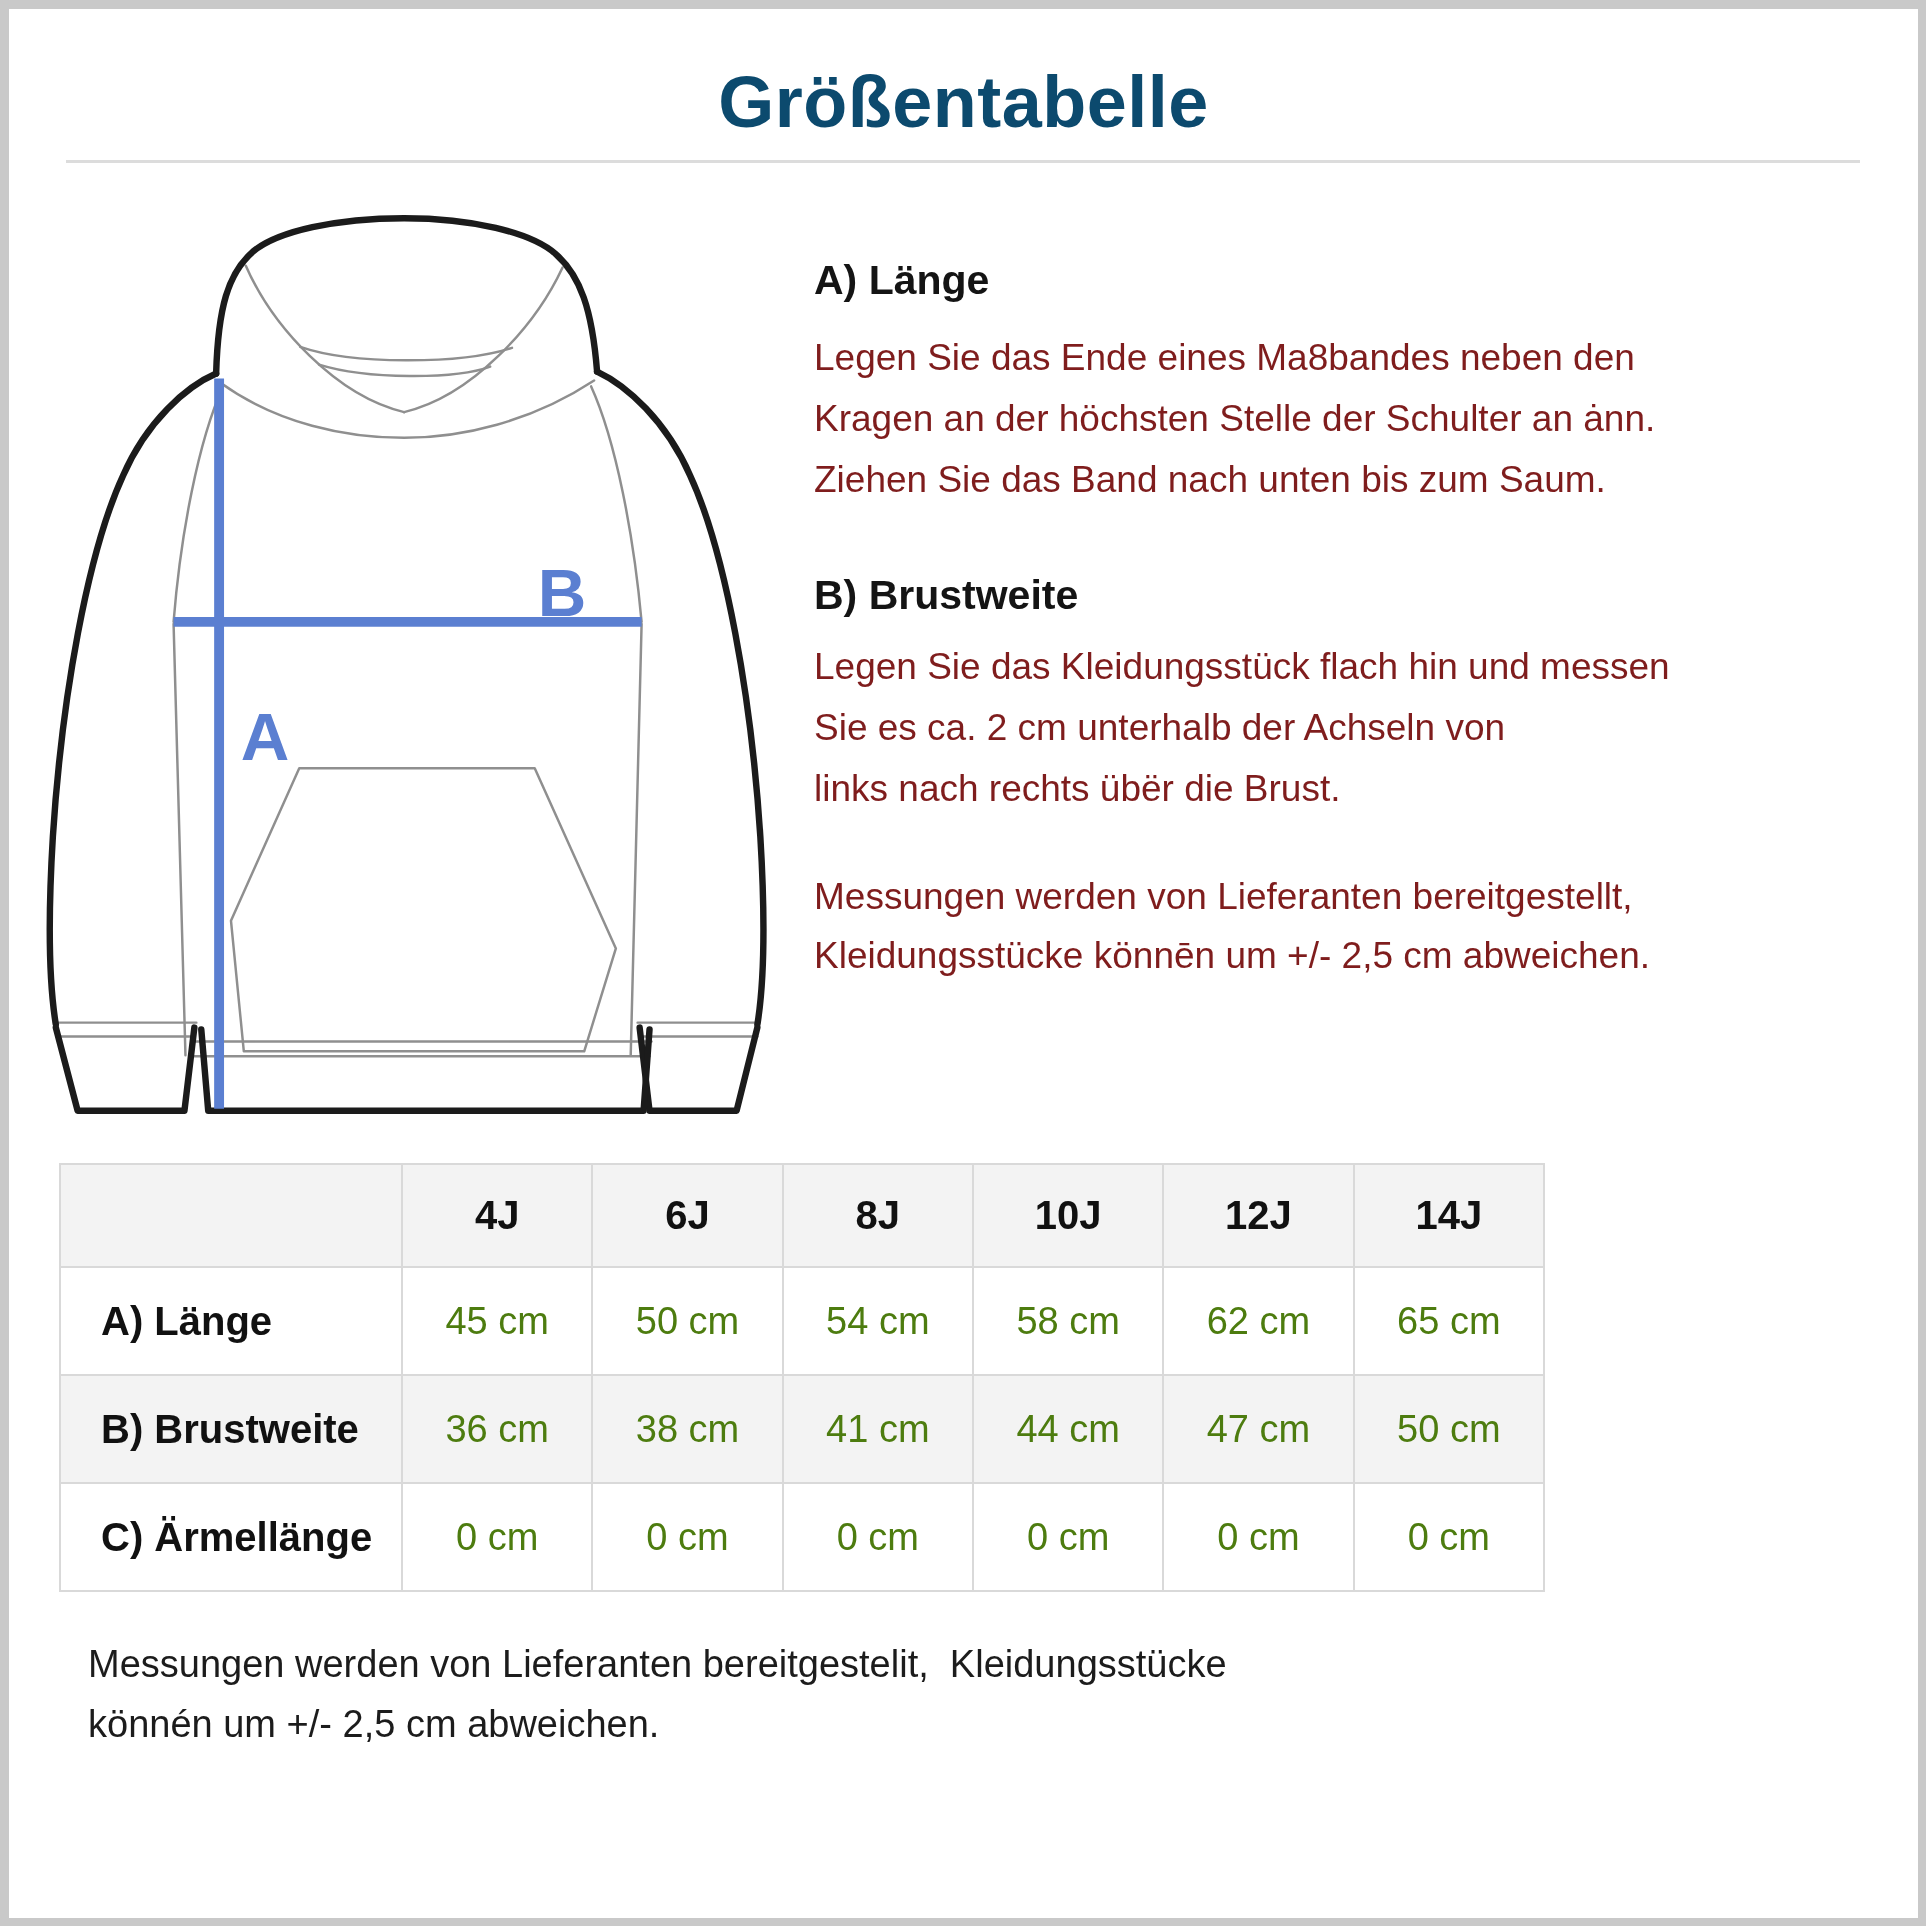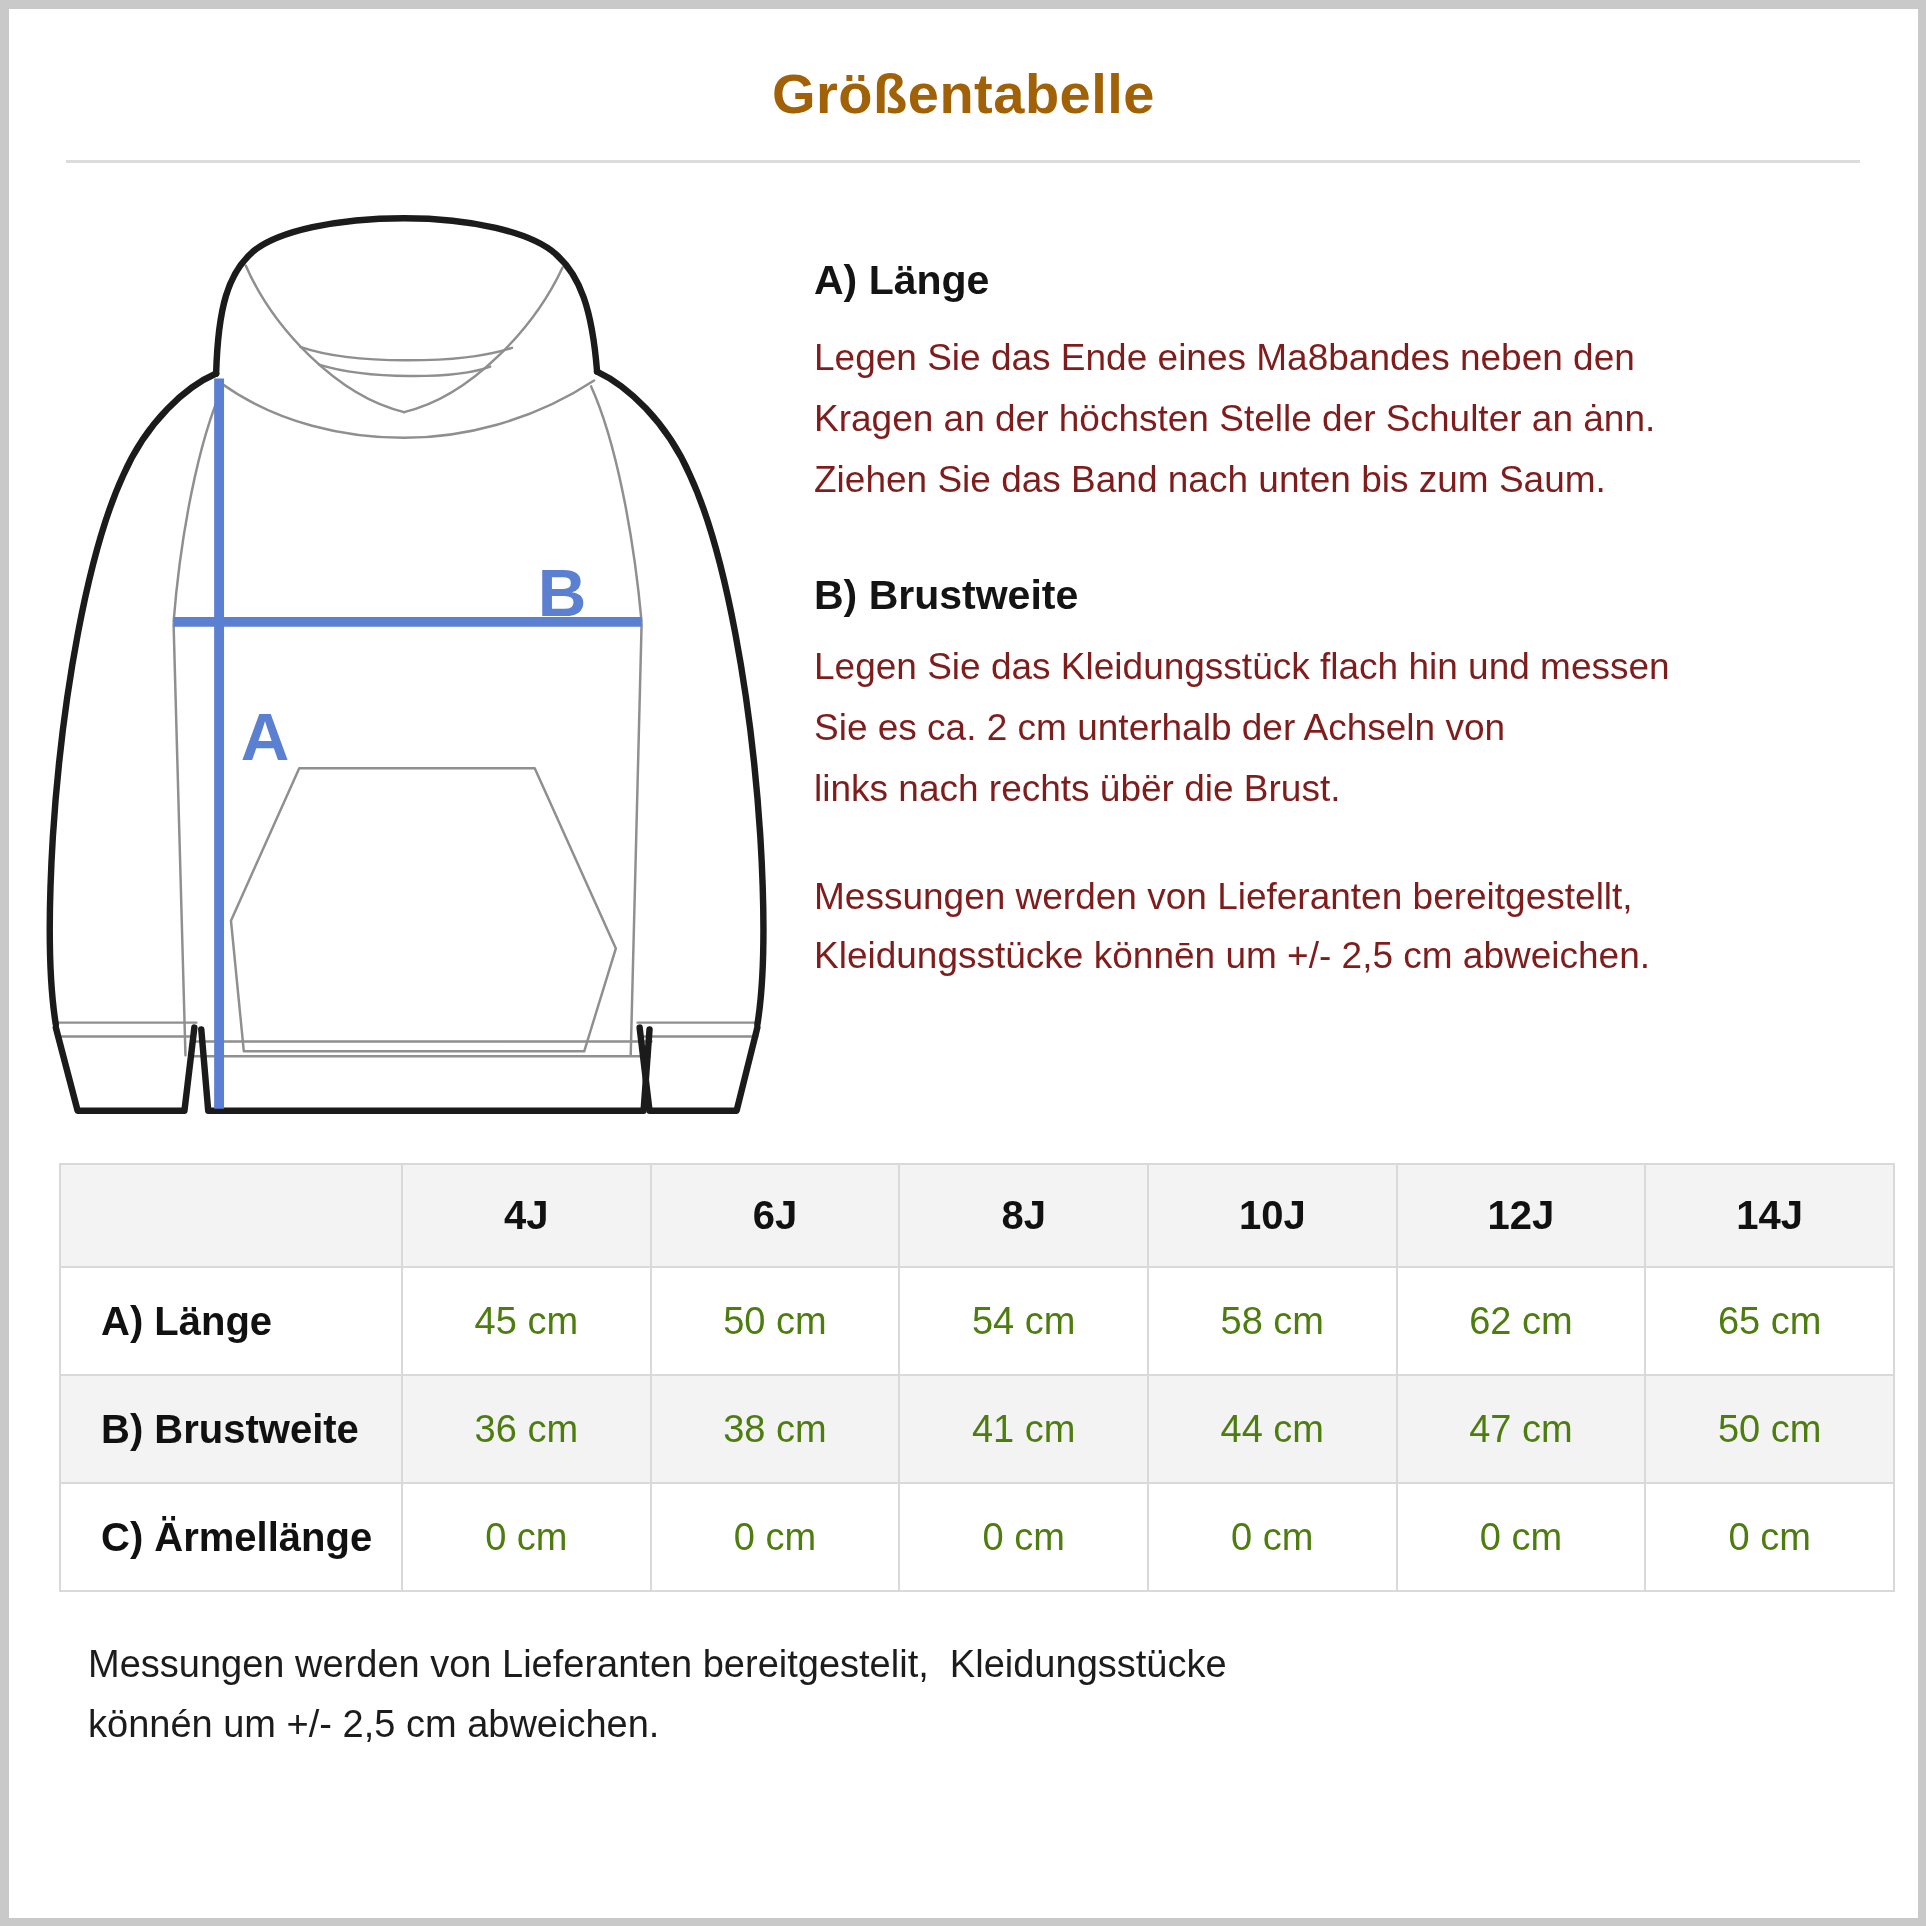--- a/index.html
+++ b/index.html
@@ -3,35 +3,35 @@
 <meta charset="utf-8">
 <style>
   html,body{margin:0;padding:0;}
   body{
     width:1927px;height:1927px;position:relative;background:#ffffff;
     font-family:"Liberation Sans", sans-serif;color:#161616;overflow:hidden;
   }
   .frame{position:absolute;inset:0;border:9px solid #c9c9c9;pointer-events:none;z-index:50;}
   .title{
     position:absolute;top:61px;left:0;width:100%;text-align:center;
-    font-size:56px;font-weight:bold;color:#a16207;letter-spacing:0.5px;
+    font-size:72px;font-weight:bold;color:#0c4a6e;letter-spacing:0.5px;
   }
   .divider{position:absolute;top:160px;left:66px;width:1794px;height:3px;background:#dcdcdc;}
   .hoodie{position:absolute;left:40px;top:188px;}
   .sec-head{position:absolute;font-size:41px;font-weight:bold;color:#141414;}
   #headingA{left:814px;top:257px;}
   #headingB{left:814px;top:572px;}
   .para{position:absolute;}
   .para .ln{display:block;white-space:pre;font-size:37px;line-height:61px;color:#7f1d1d;}
   #paraA{left:814px;top:327px;}
   #paraB{left:814px;top:636px;}
   #paraNote{left:814px;top:867px;}
   #paraNote .ln{line-height:59px;}
   table.size{
-    position:absolute;left:59px;top:1163px;width:1836px;
+    position:absolute;left:59px;top:1163px;width:1486px;
     border-collapse:collapse;table-layout:fixed;
   }
   table.size th, table.size td{
     border:2px solid #d9d9d9;text-align:center;vertical-align:middle;
     background:#ffffff;
   }
   table.size thead th{height:99px;font-size:40px;font-weight:bold;color:#111;background:#f3f3f3;}
   table.size tbody tr{height:108px;}
   table.size td.rowlabel{text-align:left;padding-left:40px;font-size:40px;font-weight:bold;color:#111;}
   table.size td.val{font-size:38px;font-weight:normal;color:#4d7c0f;}

